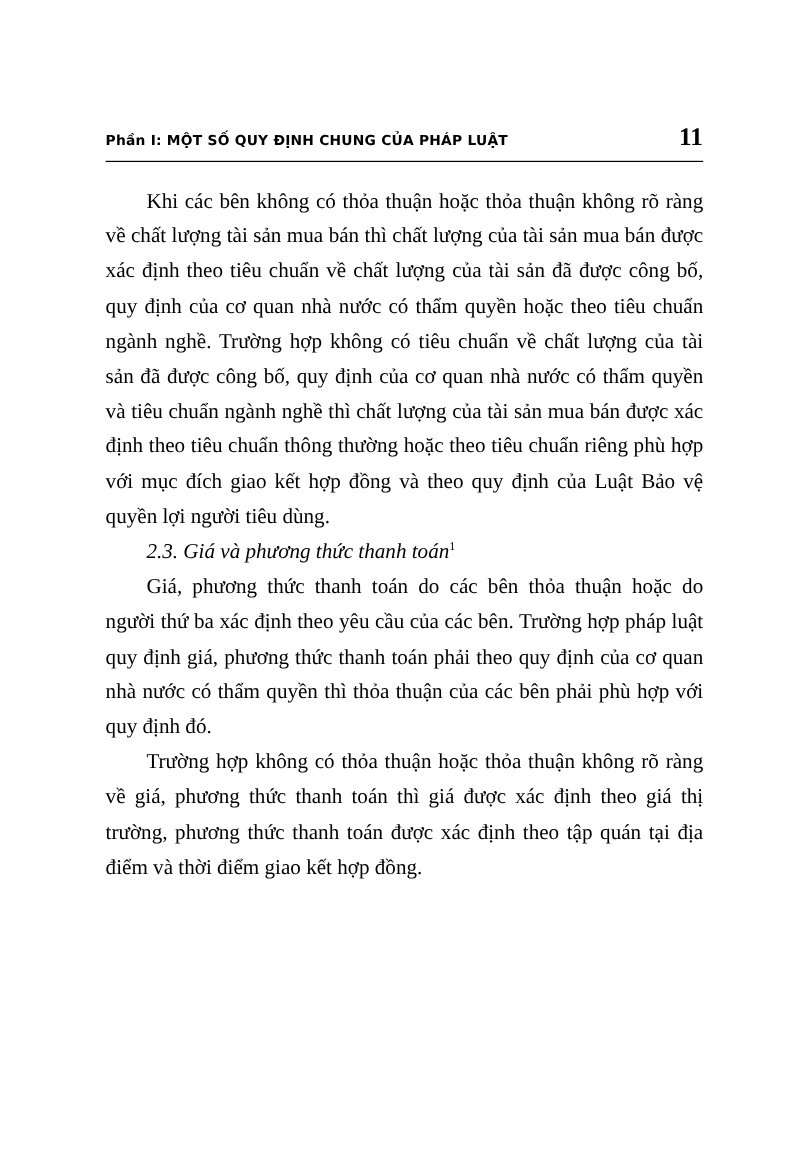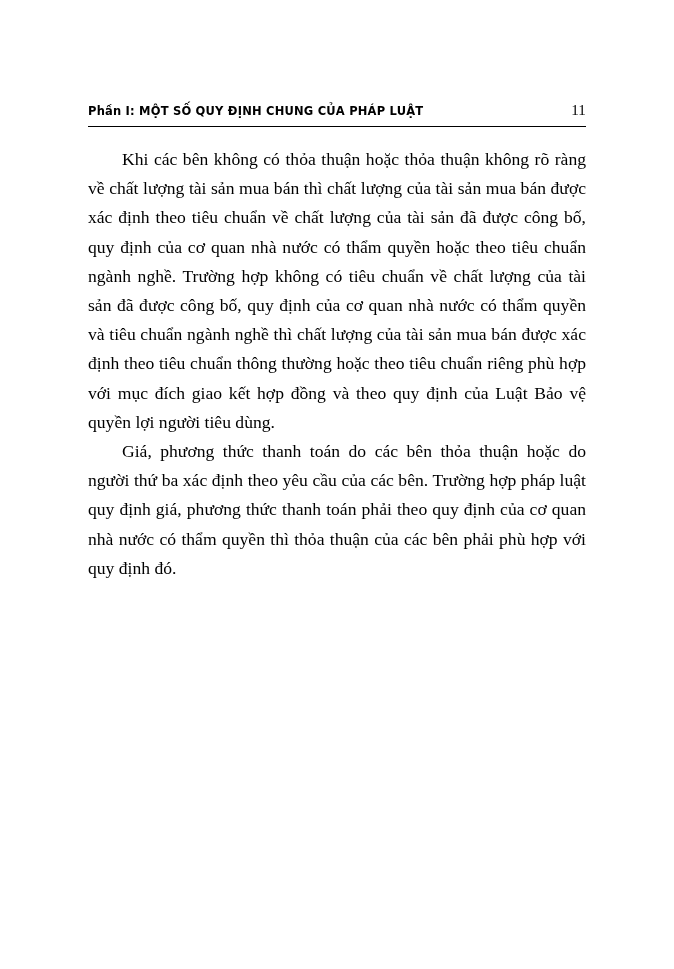--- a/index.html
+++ b/index.html
@@ -30,22 +30,22 @@
     font-weight: bold;
     font-size: 11.5px;
     letter-spacing: 0.2px;
     padding-bottom: 7px;
   }
   .header-title {
     white-space: nowrap;
   }
   .header-page {
     font-family: "Liberation Serif", serif;
-    font-weight: normal;
-    font-size: 15px;
+    font-weight: bold;
+    font-size: 21px;
   }
   .header-rule {
     border: 0;
     border-top: 1px solid #000;
     margin: 0 0 18px 0;
   }
   .body-text {
     font-size: 17.6px;
     line-height: 29.2px;
     text-align: justify;
@@ -93,17 +93,19 @@
 <div class="page">
 
   <div class="header">
     <span class="header-title">Phần I: MỘT SỐ QUY ĐỊNH CHUNG CỦA PHÁP LUẬT</span>
     <span class="header-page">11</span>
   </div>
   <hr class="header-rule">
 
   <div class="body-text">
     <p>Khi các bên không có thỏa thuận hoặc thỏa thuận không rõ ràng về chất lượng tài sản mua bán thì chất lượng của tài sản mua bán được xác định theo tiêu chuẩn về chất lượng của tài sản đã được công bố, quy định của cơ quan nhà nước có thẩm quyền hoặc theo tiêu chuẩn ngành nghề. Trường hợp không có tiêu chuẩn về chất lượng của tài sản đã được công bố, quy định của cơ quan nhà nước có thẩm quyền và tiêu chuẩn ngành nghề thì chất lượng của tài sản mua bán được xác định theo tiêu chuẩn thông thường hoặc theo tiêu chuẩn riêng phù hợp với mục đích giao kết hợp đồng và theo quy định của Luật Bảo vệ quyền lợi người tiêu dùng.</p>
+    <p class="subhead"><span>2.3. Giá và phương thức thanh toán</span><sup>1</sup></p>
     <p>Giá, phương thức thanh toán do các bên thỏa thuận hoặc do người thứ ba xác định theo yêu cầu của các bên. Trường hợp pháp luật quy định giá, phương thức thanh toán phải theo quy định của cơ quan nhà nước có thẩm quyền thì thỏa thuận của các bên phải phù hợp với quy định đó.</p>
+    <p>Trường hợp không có thỏa thuận hoặc thỏa thuận không rõ ràng về giá, phương thức thanh toán thì giá được xác định theo giá thị trường, phương thức thanh toán được xác định theo tập quán tại địa điểm và thời điểm giao kết hợp đồng.</p>
   </div>
 
 
 </div>
 
 </body></html>

